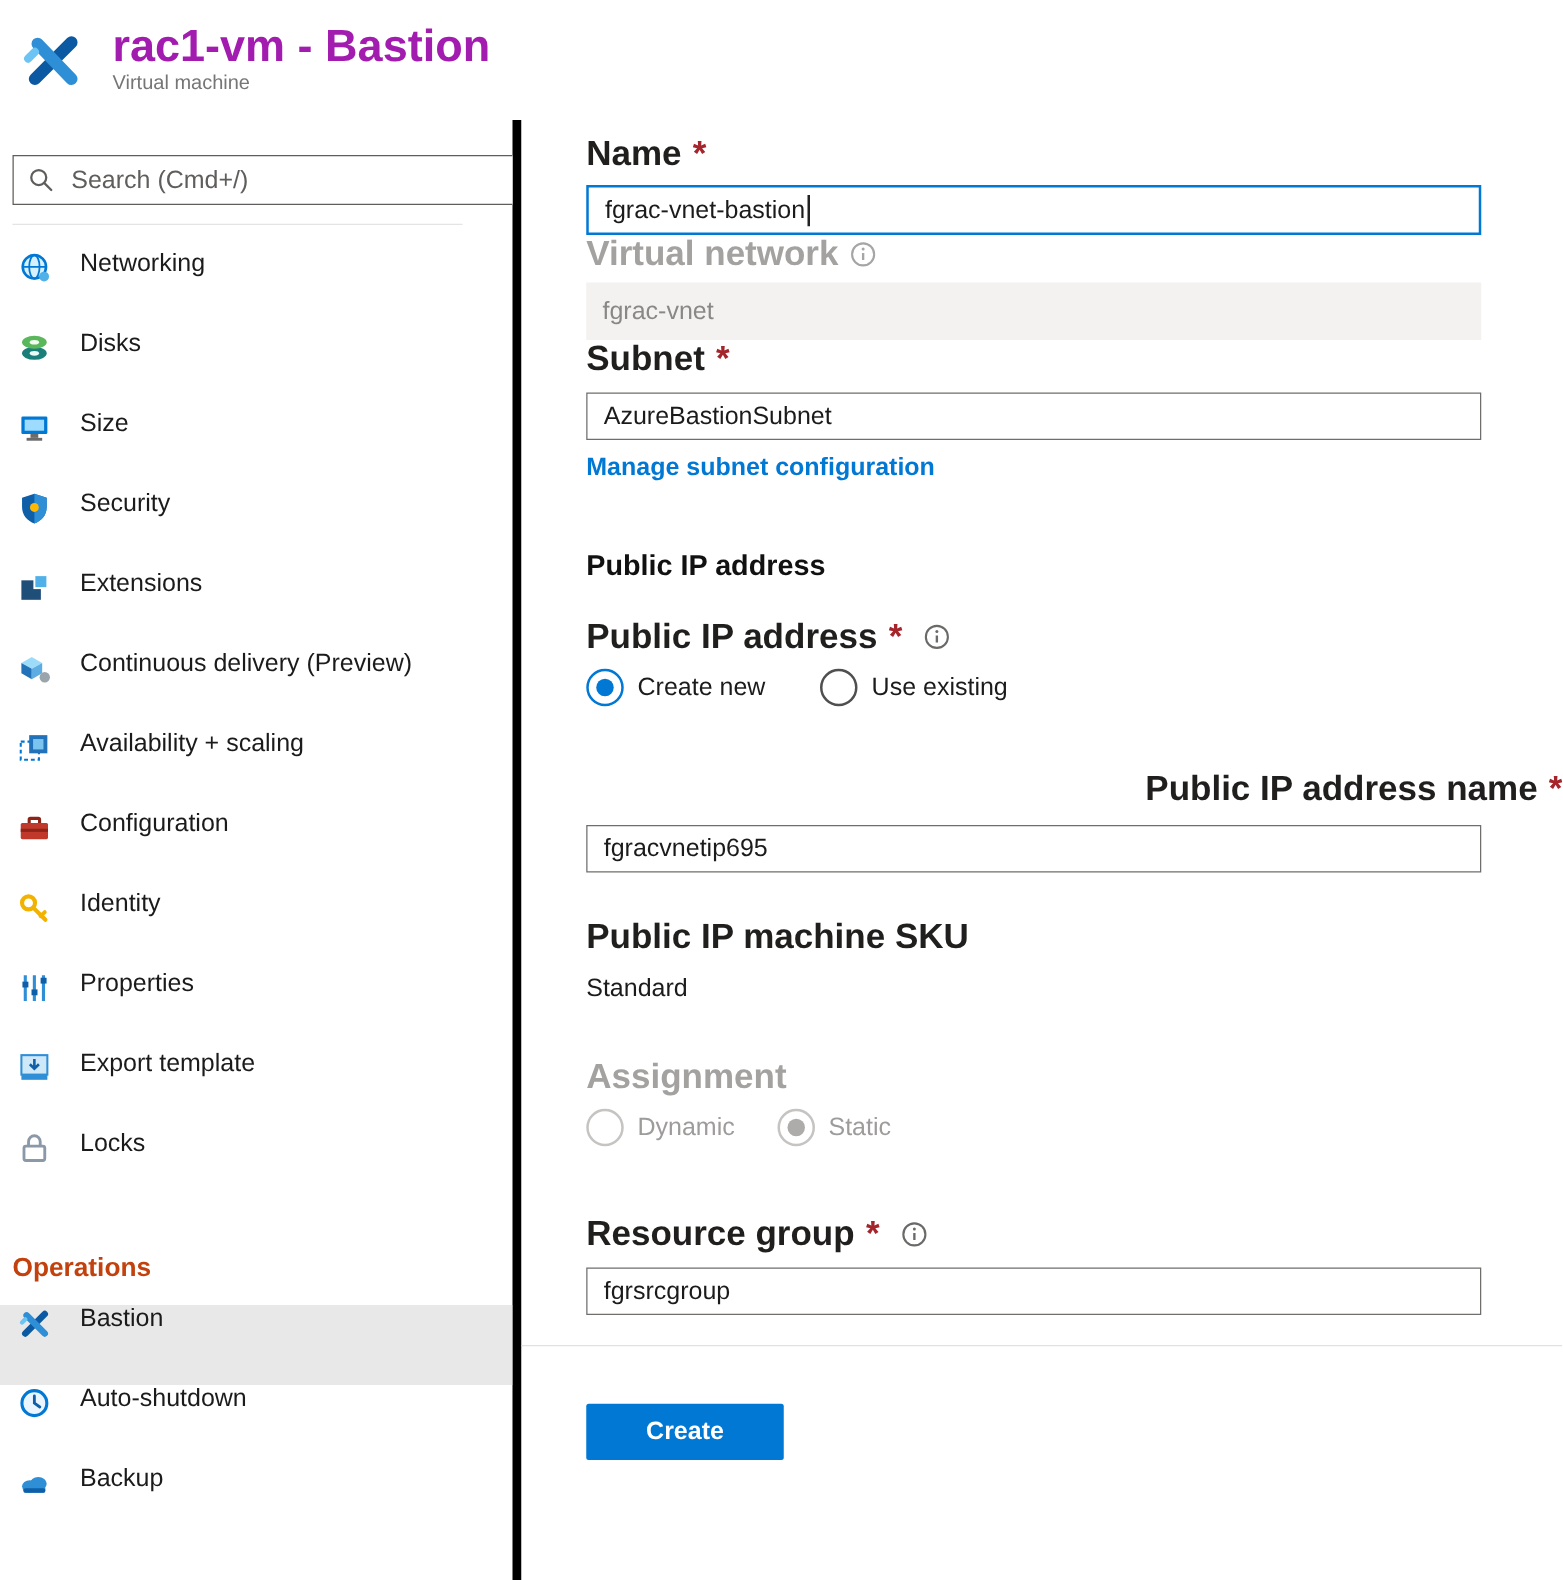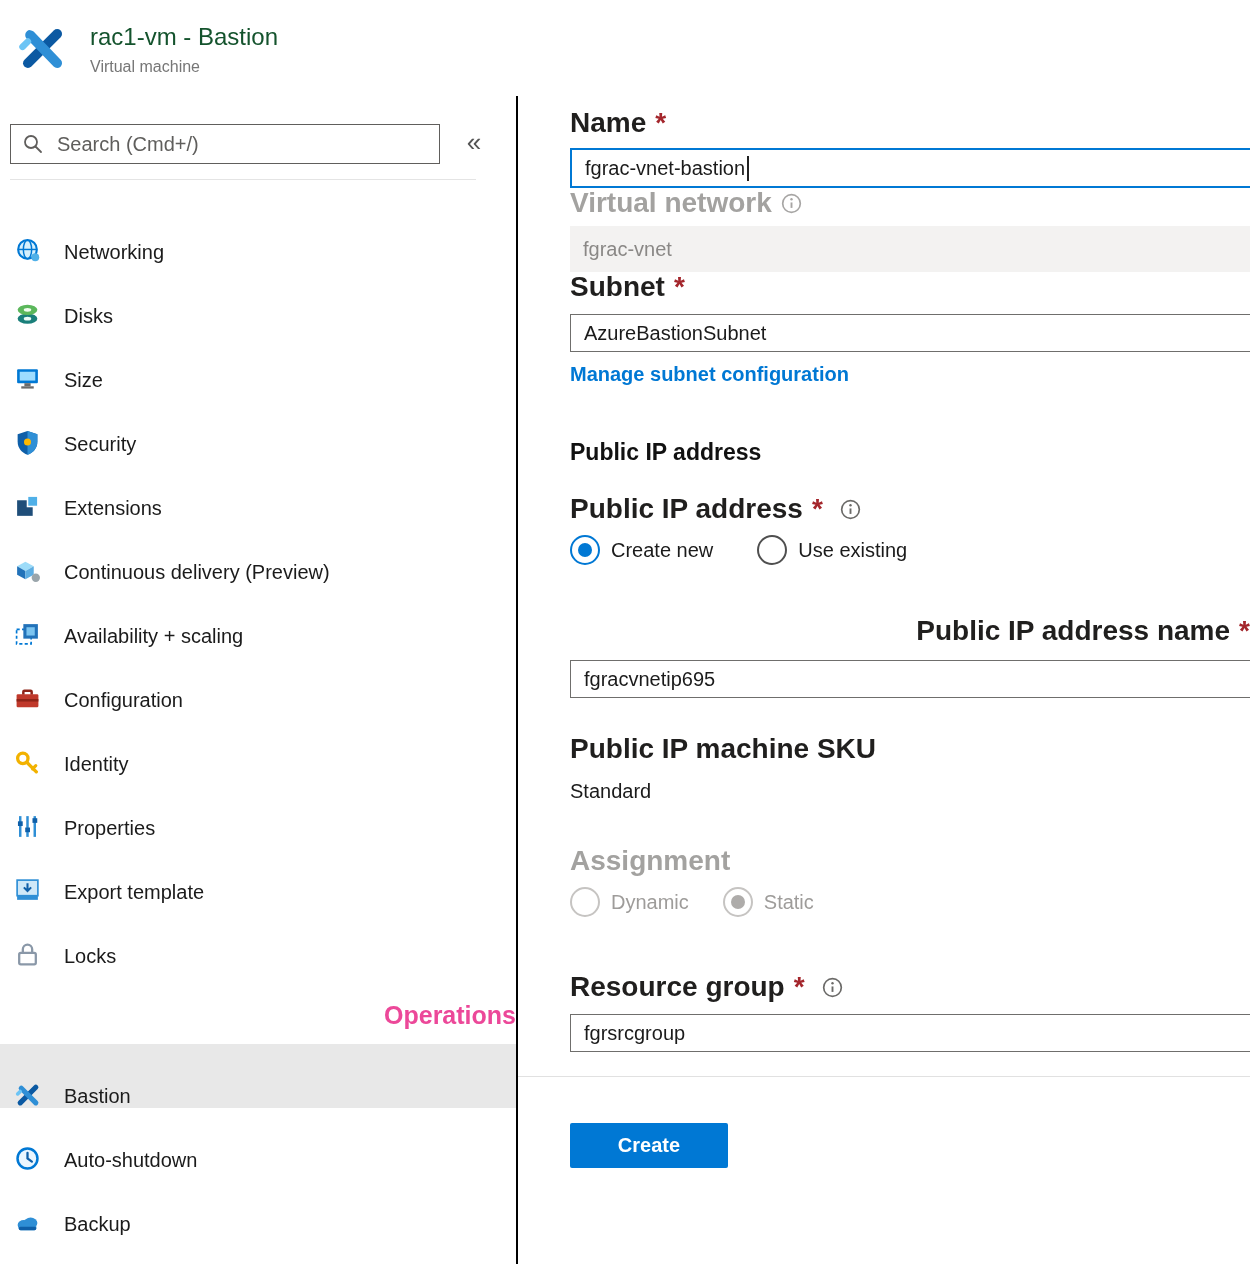--- a/index.html
+++ b/index.html
@@ -13,30 +13,30 @@
   }
   .app { display: flex; flex-direction: column; height: 100%; }
 
   
   .hdr {
     height: 96px; flex-shrink: 0;
     display: flex; align-items: center;
     padding-left: 16px;
   }
   .hdr .logo { width: 52px; height: 52px; margin-right: 22px; }
-  .hdr-titles .title { font-size: 24px; font-weight: 400; color: #14532d; line-height: 32px; }
+  .hdr-titles .title { font-size: 36px; font-weight: 700; color: #a21caf; line-height: 32px; }
   .hdr-titles .subtitle { font-size: 16px; color: #767676; margin-top: 5px; }
 
   
   .layout { display: flex; flex: 1; min-height: 0; }
 
   
   .sidebar {
-    width: 518px; flex-shrink: 0;
-    border-right: 2px solid #000000;
+    width: 417px; flex-shrink: 0;
+    border-right: 7px solid #000000;
     overflow: hidden;
   }
   .search-row {
     margin: 28px 8px 0 10px;
     display: flex; align-items: center;
   }
   .search-box {
     flex: 0 0 430px; height: 40px;
     border: 1px solid #605e5c;
     display: flex; align-items: center;
@@ -53,29 +53,29 @@
     flex: 1; text-align: center;
     font-size: 26px; color: #555; cursor: pointer;
     user-select: none; padding-bottom: 4px;
   }
   .sidebar-divider {
     border-bottom: 1px solid #e4e4e4;
     margin: 15px 40px 0 10px;
   }
   .nav-list { padding-top: 20px; }
   .nav-item {
-    height: 64px; display: flex; align-items: flex-end;
+    height: 64px; display: flex; align-items: flex-start;
     padding-left: 12px; gap: 22px; cursor: pointer;
   }
   .nav-item.selected { background: #e8e8e8; }
   .nav-item .icon { width: 30px; height: 28px; display: flex; align-items: center; justify-content: center; flex-shrink: 0; }
   .nav-label { font-size: 20px; color: #1b1b1b; white-space: nowrap; }
   .section-title {
     margin-top: 32px; padding-left: 10px;
-    font-size: 25px; font-weight: 700; color: #ec4899; line-height: 30px; text-align: right;
+    font-size: 21px; font-weight: 700; color: #c2410c; line-height: 30px;
   }
   .ops-list { margin-top: 14px; }
 
   
   .main {
     flex: 1; min-width: 0; overflow: hidden;
     padding: 12px 0 0 52px;
     position: relative;
   }
   .field-label {

